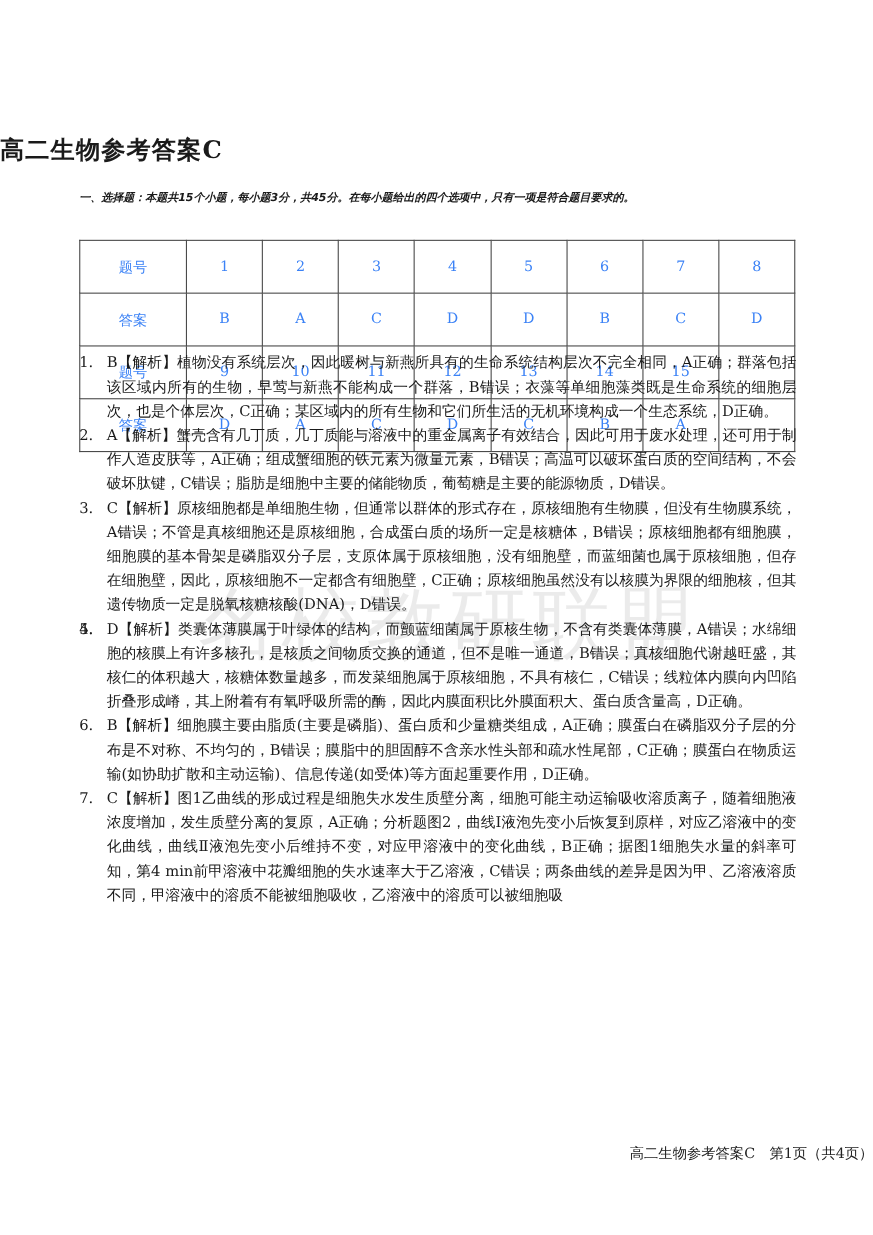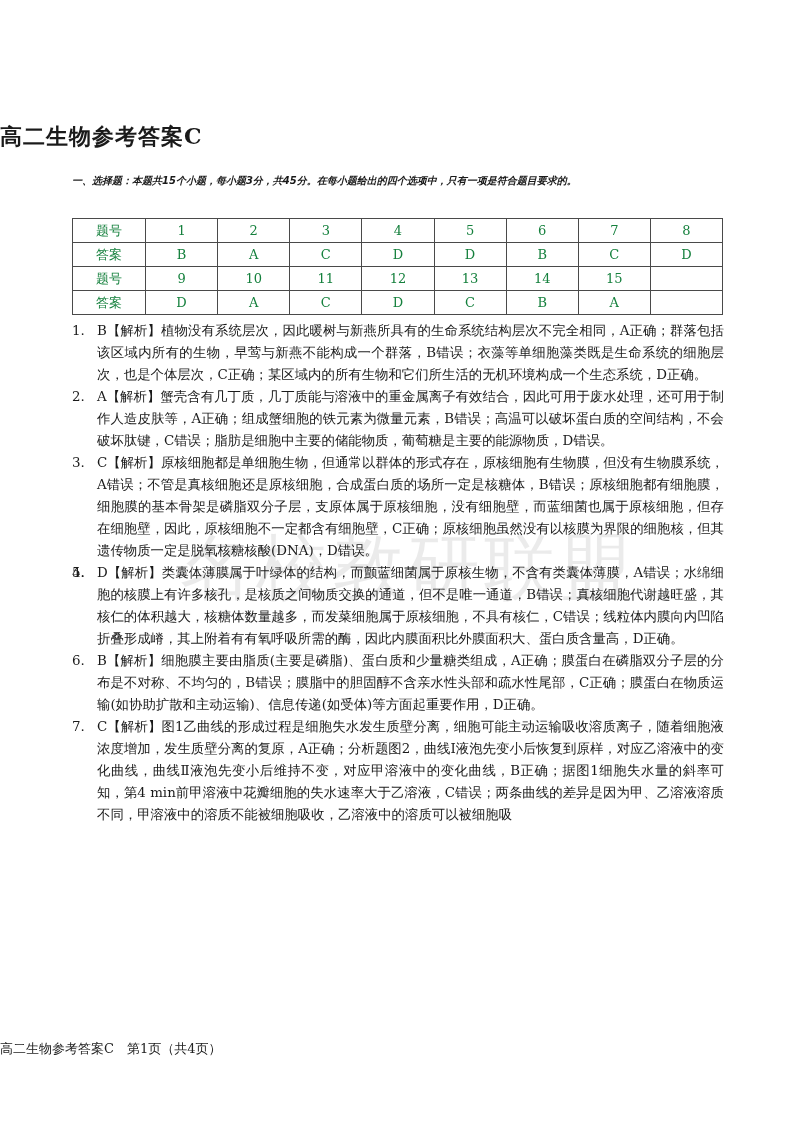--- a/index.html
+++ b/index.html
@@ -18,38 +18,38 @@
     font-family: "DejaVu Sans", "Liberation Sans", sans-serif;
     font-weight: bold; font-size: 10px; line-height: 20px;
     padding-left: 30px; text-indent: -30px; font-style: italic;
   }
   table.ans {
     position: absolute; left: 72px; top: 218px; width: 651px;
     border-collapse: collapse; table-layout: fixed;
     font-size: 13px;
   }
   table.ans td {
-    border: 1px solid #4a4a4a; height: 23px; text-align: center; padding: 0;
-    color: #15803d;
+    border: 1px solid #4a4a4a; height: 23px; text-align: center; padding: 12px;
+    color: #3b82f6;
   }
   table.ans td.hdr { width: 72px; }
   .items {
     position: absolute; left: 72px; top: 320px; width: 652px;
     font-size: 13.4px; line-height: 22px;
   }
   .item { position: relative; padding-left: 25px; margin-bottom: 0; text-align: justify; }
   .item .num { position: absolute; left: 0; top: 0; }
   .watermark {
     position: absolute; left: 180px; top: 520px; width: 480px;
     font-size: 72px; color: rgba(0,0,0,0.08); letter-spacing: 4px;
     font-family: "DejaVu Sans", "Liberation Sans", sans-serif;
     pointer-events: none; white-space: nowrap;
   }
   .footer {
-    position: absolute; left: 0; top: 1040px; width: 794px; text-align: left;
+    position: absolute; left: 0; top: 1040px; width: 794px; text-align: right;
     font-size: 13px; color: #222;
   }
 </style>
 </head>
 <body>
 
 <div class="title">高二生物参考答案C</div>
 
 <div class="section">一、选择题：本题共15个小题，每小题3分，共45分。在每小题给出的四个选项中，只有一项是符合题目要求的。</div>
 

